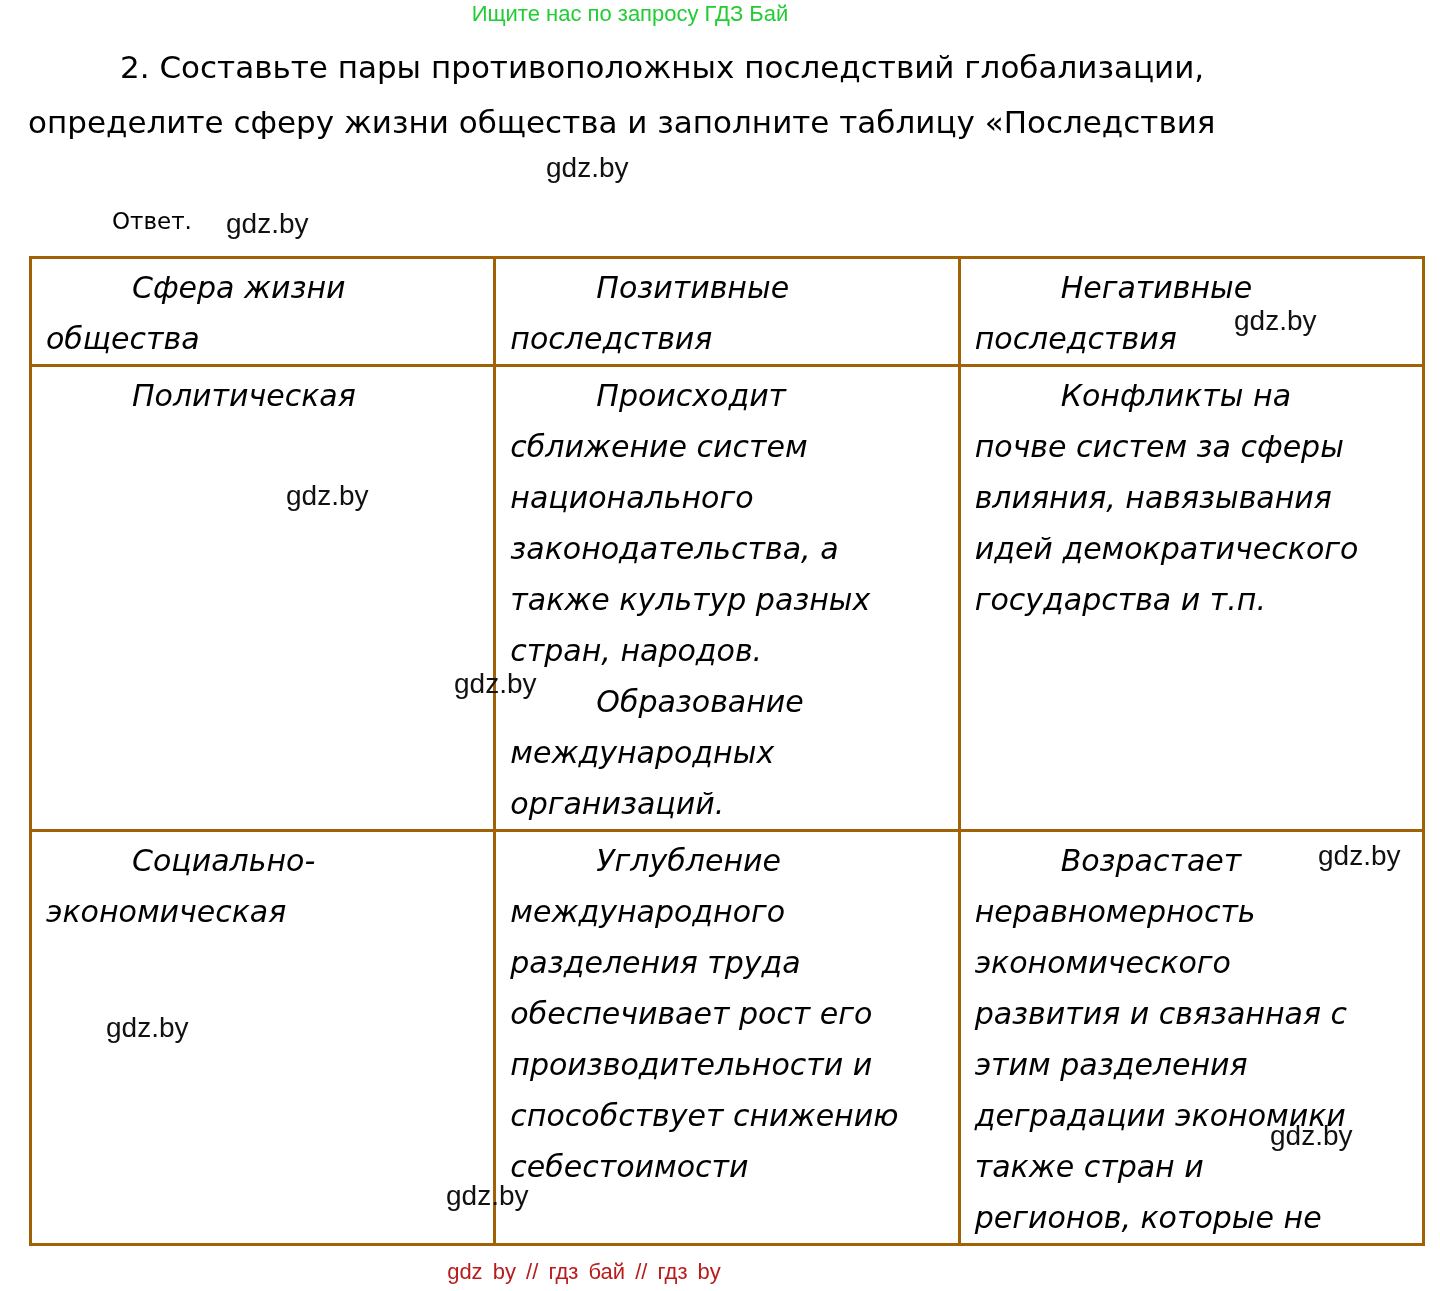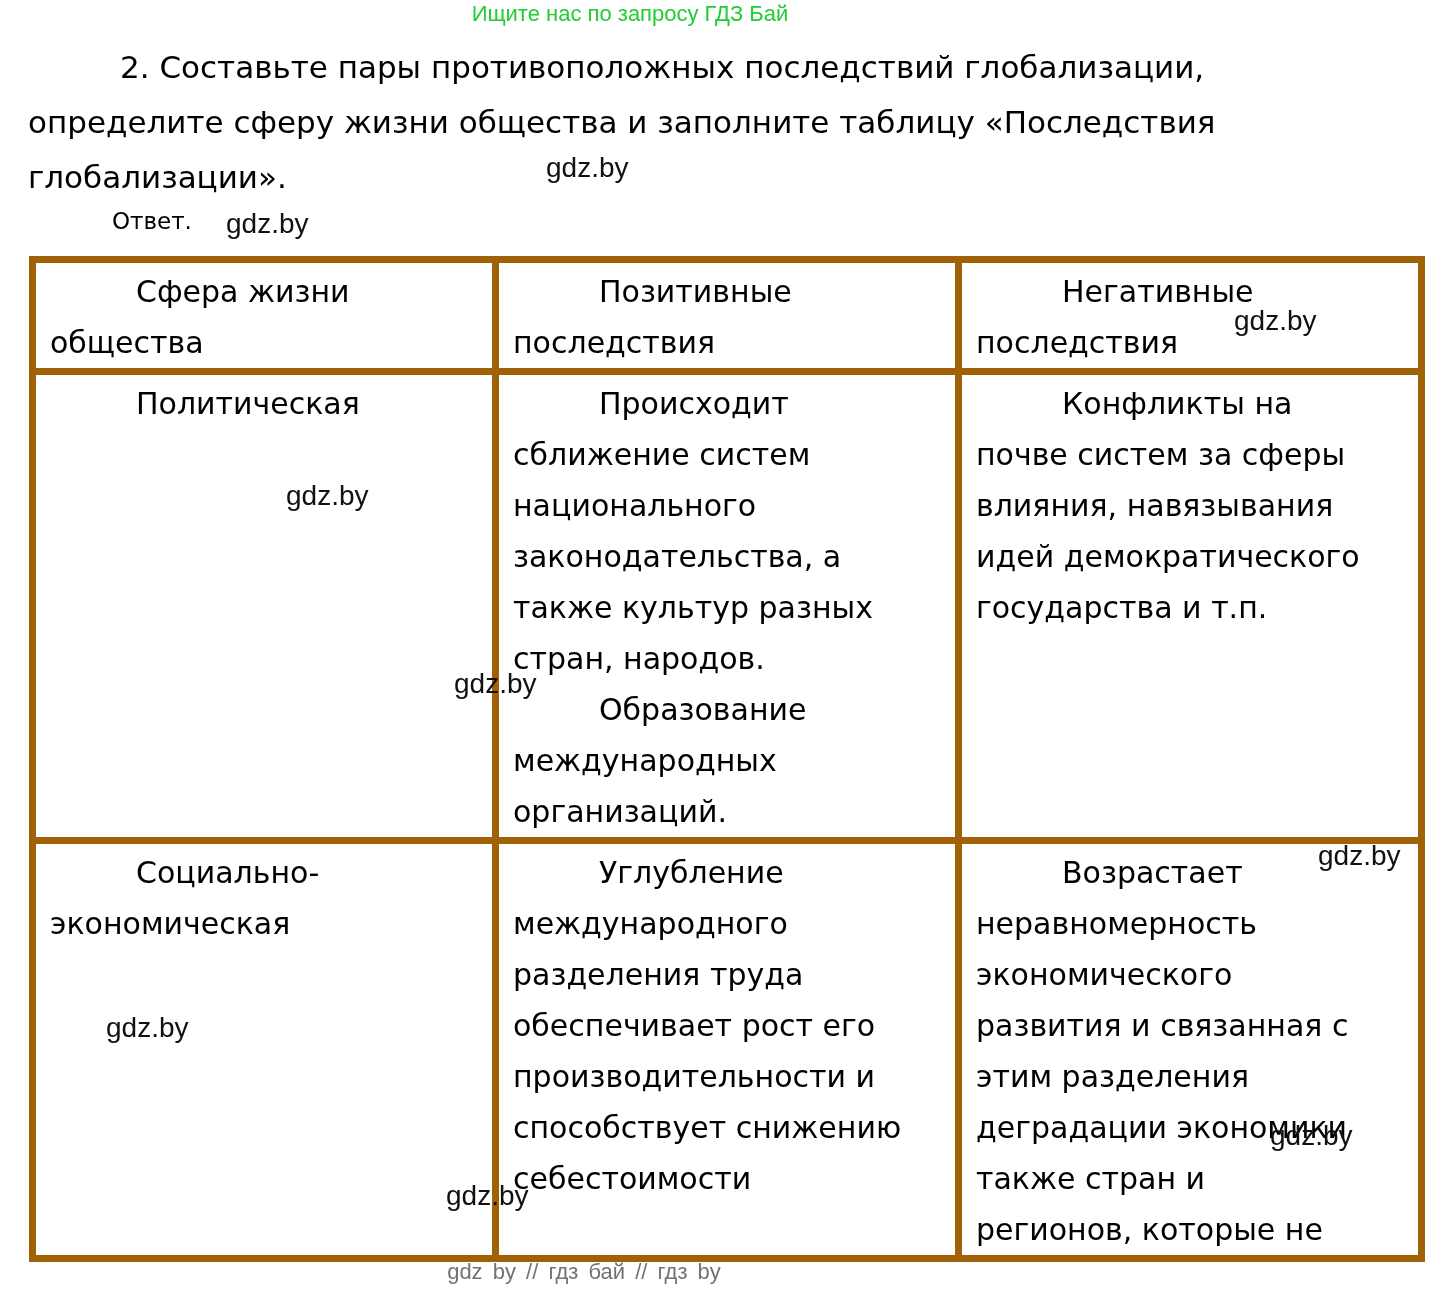--- a/index.html
+++ b/index.html
@@ -8,34 +8,33 @@
   .top-banner { position:absolute; top:0; left:0; width:1260px; text-align:center;
                 font-family:"Liberation Sans", sans-serif; font-size:22px; color:#22cc33; line-height:28px; }
   .task { position:absolute; left:28px; top:40px; width:1400px;
           font-family:"DejaVu Sans", sans-serif; font-size:31px; line-height:55px; }
   .task span { text-decoration-thickness:3px; text-underline-offset:6px; }
   .task .indent { display:inline-block; width:92px; text-decoration:none; }
   .answer { position:absolute; left:112px; top:208px; font-size:23px; }
   .wm { position:absolute; font-family:"Liberation Sans", sans-serif; font-size:28px; color:#111; z-index:5; }
   table { position:absolute; left:29px; top:256px; width:1396px; border-collapse:collapse;
           font-family:"DejaVu Sans", sans-serif; font-size:30px; line-height:51px; }
-  td { border:7px solid #a16207; vertical-align:top; padding:3px 14px 0 14px; width:33.3%; }
+  td { border:3px solid #a16207; vertical-align:top; padding:3px 14px 0 14px; width:33.3%;font-style:italic; }
   .ind { display:inline-block; width:86px; }
   .footer { position:absolute; top:1259px; left:0; width:1168px; text-align:center;
-            font-family:"Liberation Sans", sans-serif; font-size:22px; color:#737373; word-spacing:4px; }
+            font-family:"Liberation Sans", sans-serif; font-size:22px; color:#b91c1c; word-spacing:4px; }
 </style>
 </head>
 <body>
 
 <div class="top-banner">Ищите нас по запросу ГДЗ Бай</div>
 
 <div class="task">
   <span class="indent"></span><span>2. Составьте пары противоположных последствий глобализации,</span><br>
   <span>определите сферу жизни общества и заполните таблицу «Последствия</span><br>
-  <span>глобализации».</span>
 </div>
 
 <div class="answer">Ответ.</div>
 
 <div class="wm" style="left:546px;top:152px">gdz.by</div>
 <div class="wm" style="left:226px;top:208px">gdz.by</div>
 <div class="wm" style="left:1234px;top:305px">gdz.by</div>
 <div class="wm" style="left:286px;top:480px">gdz.by</div>
 <div class="wm" style="left:454px;top:668px">gdz.by</div>
 <div class="wm" style="left:1318px;top:840px">gdz.by</div>

